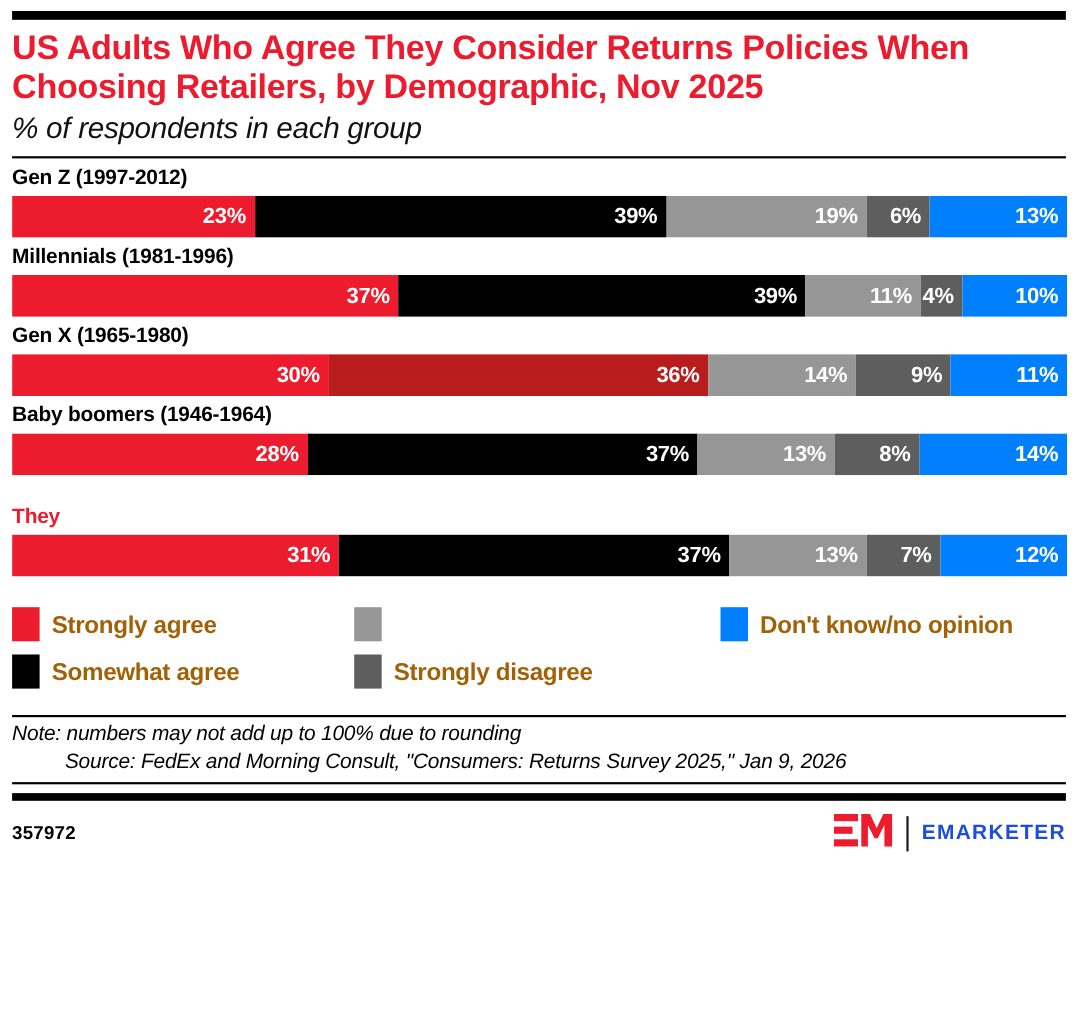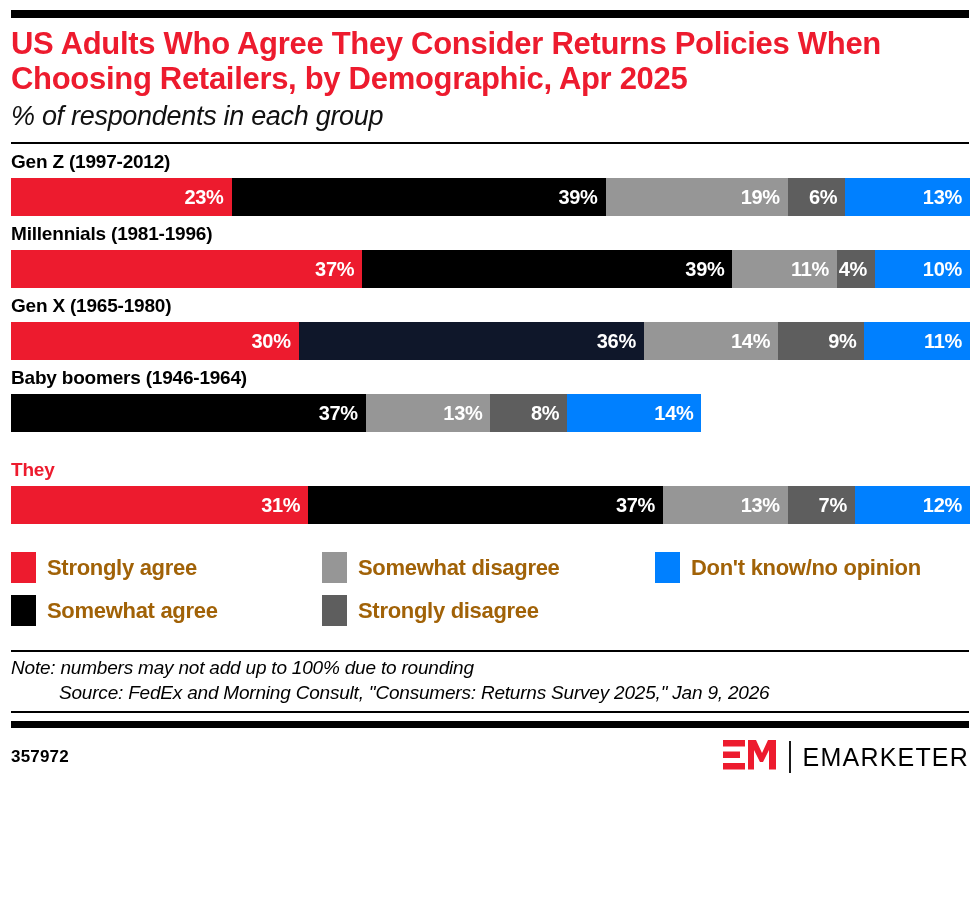--- a/index.html
+++ b/index.html
@@ -161,34 +161,34 @@
   }
   .brand-mark {
     display: block;
   }
   .brand-divider {
     width: 2px;
     height: 32px;
     background: #1a1a1a;
   }
   .brand-name {
-    font-size: 25px;
-    font-weight: normal;
+    font-size: 19px;
+    font-weight: bold;
     letter-spacing: 1.2px;
-    color: #000000;
+    color: #1d4ed8;
   }
 </style>
 </head>
 <body>
 
 <div class="page">
 
   <div class="rule-top"></div>
 
-  <div class="title">US Adults Who Agree They Consider Returns Policies When Choosing Retailers, by Demographic, Apr 2025</div>
+  <div class="title">US Adults Who Agree They Consider Returns Policies When Choosing Retailers, by Demographic, Nov 2025</div>
   <div class="subtitle">% of respondents in each group</div>
 
   <div class="header-rule"></div>
 
   <div id="bars">
       <div class="bar-group">
         <div class="cat-label">Gen Z (1997-2012)</div>
         <div class="bar">
           <div class="seg" style="width: 23%; background: rgb(237, 27, 46);">
             <span>23%</span>
@@ -226,37 +226,40 @@
             <span>10%</span>
           </div>
         </div>
       </div>
       <div class="bar-group">
         <div class="cat-label">Gen X (1965-1980)</div>
         <div class="bar">
           <div class="seg" style="width: 30%; background: rgb(237, 27, 46);">
             <span>30%</span>
           </div>
-          <div class="seg" style="width: 36%; background: #0f172a;">
+          <div class="seg" style="width: 36%; background: #b91c1c;">
             <span>36%</span>
           </div>
           <div class="seg" style="width: 14%; background: rgb(150, 150, 150);">
             <span>14%</span>
           </div>
           <div class="seg" style="width: 9%; background: rgb(94, 94, 94);">
             <span>9%</span>
           </div>
           <div class="seg" style="width: 11%; background: rgb(0, 128, 255);">
             <span>11%</span>
           </div>
         </div>
       </div>
       <div class="bar-group">
         <div class="cat-label">Baby boomers (1946-1964)</div>
         <div class="bar">
+          <div class="seg" style="width: 28%; background: rgb(237, 27, 46);">
+            <span>28%</span>
+          </div>
           <div class="seg" style="width: 37%; background: rgb(0, 0, 0);">
             <span>37%</span>
           </div>
           <div class="seg" style="width: 13%; background: rgb(150, 150, 150);">
             <span>13%</span>
           </div>
           <div class="seg" style="width: 8%; background: rgb(94, 94, 94);">
             <span>8%</span>
           </div>
           <div class="seg" style="width: 14%; background: rgb(0, 128, 255);">
@@ -286,21 +289,20 @@
       </div>
     </div>
 
   <div class="legend" id="legend">
       <div class="legend-item">
         <span class="legend-swatch" style="background: rgb(237, 27, 46);"></span>
         <span class="legend-text">Strongly agree</span>
       </div>
       <div class="legend-item">
         <span class="legend-swatch" style="background: rgb(150, 150, 150);"></span>
-        <span class="legend-text">Somewhat disagree</span>
       </div>
       <div class="legend-item">
         <span class="legend-swatch" style="background: rgb(0, 128, 255);"></span>
         <span class="legend-text">Don't know/no opinion</span>
       </div>
       <div class="legend-item">
         <span class="legend-swatch" style="background: rgb(0, 0, 0);"></span>
         <span class="legend-text">Somewhat agree</span>
       </div>
       <div class="legend-item">

